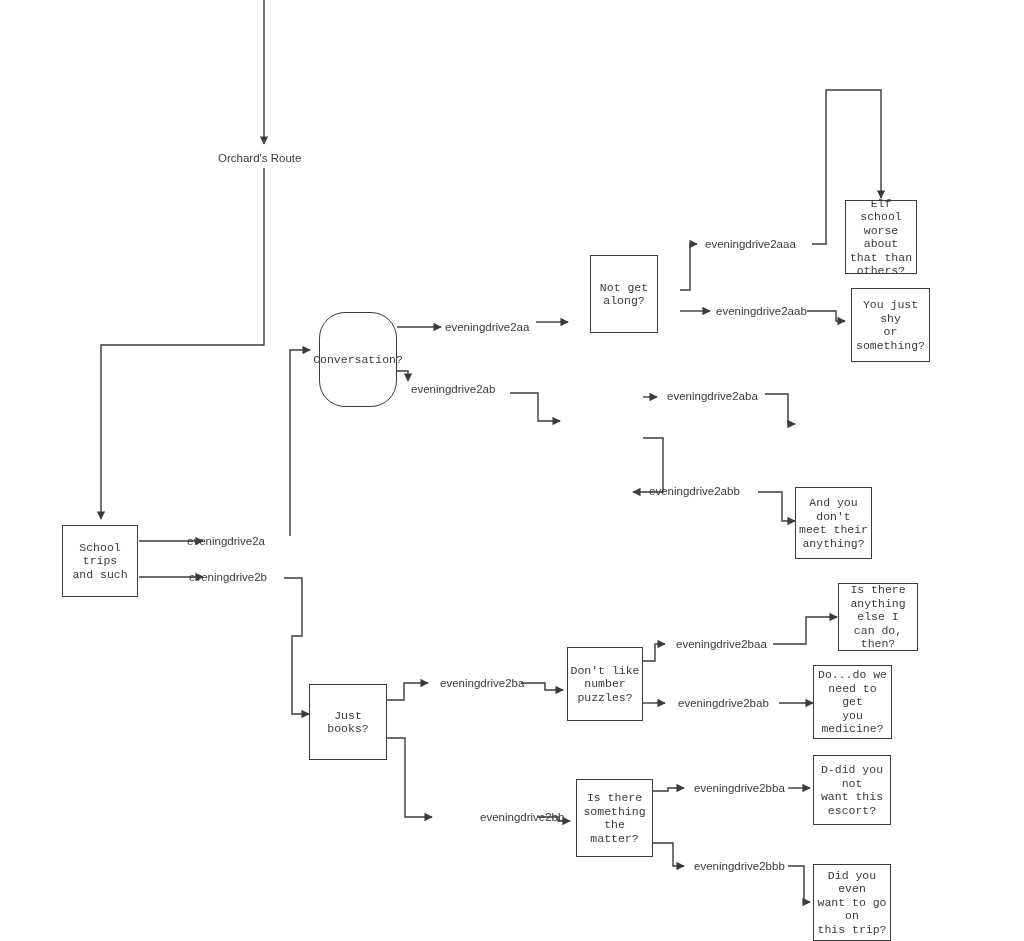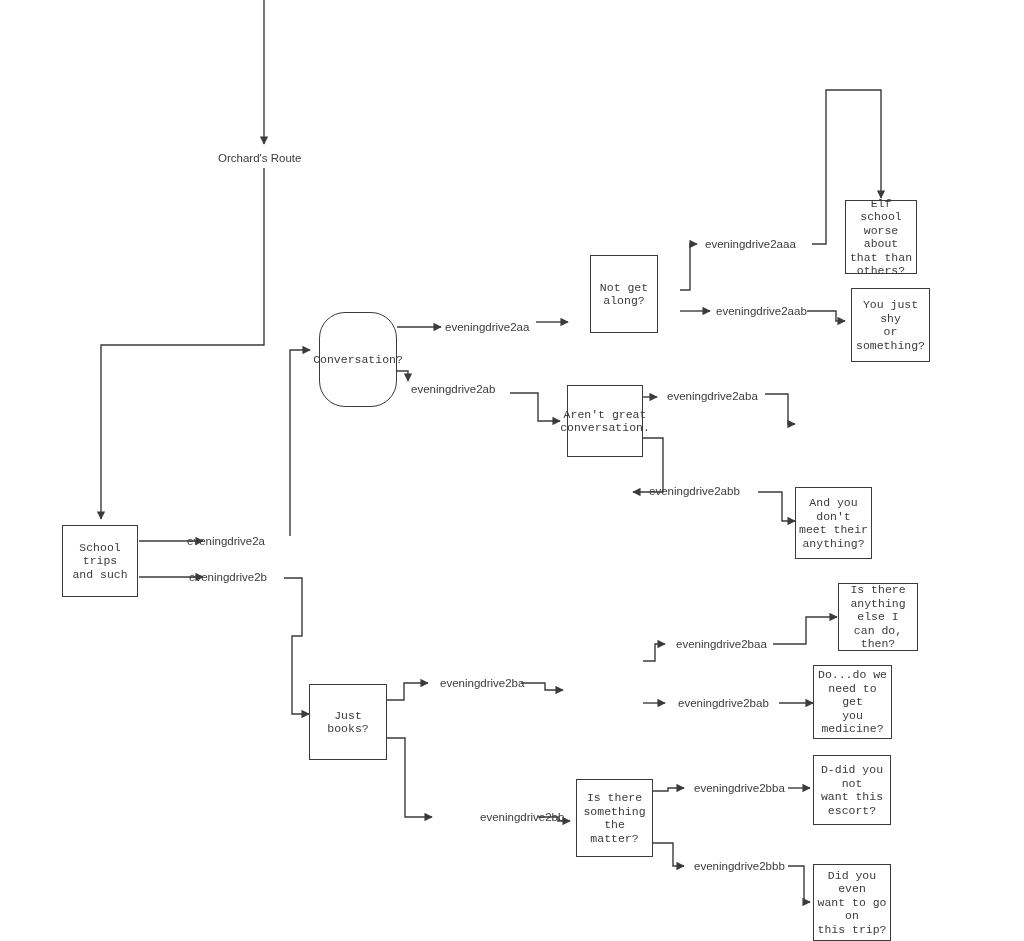--- a/index.html
+++ b/index.html
@@ -141,30 +141,31 @@
 along?</div>
 
   <div class="node" style="left:845px; top:200px; width:72px; height:74px;">Elf school
 worse about
 that than
 others?</div>
 
   <div class="node" style="left:851px; top:288px; width:79px; height:74px;">You just shy
 or something?</div>
 
-  <div class="node" style="left:567px; top:385px; width:76px; height:72px;">Aren't great
-conversation.</div>
 
 
   <div class="node" style="left:795px; top:487px; width:77px; height:72px;">And you don't
 meet their
 anything?</div>
 
   <div class="node" style="left:309px; top:684px; width:78px; height:76px;">Just books?</div>
 
+  <div class="node" style="left:567px; top:647px; width:76px; height:74px;">Don't like
+number
+puzzles?</div>
 
   <div class="node" style="left:838px; top:583px; width:80px; height:68px;">Is there
 anything else I
 can do, then?</div>
 
   <div class="node" style="left:813px; top:665px; width:79px; height:74px;">Do...do we
 need to get
 you medicine?</div>
 
   <div class="node" style="left:576px; top:779px; width:77px; height:78px;">Is there

